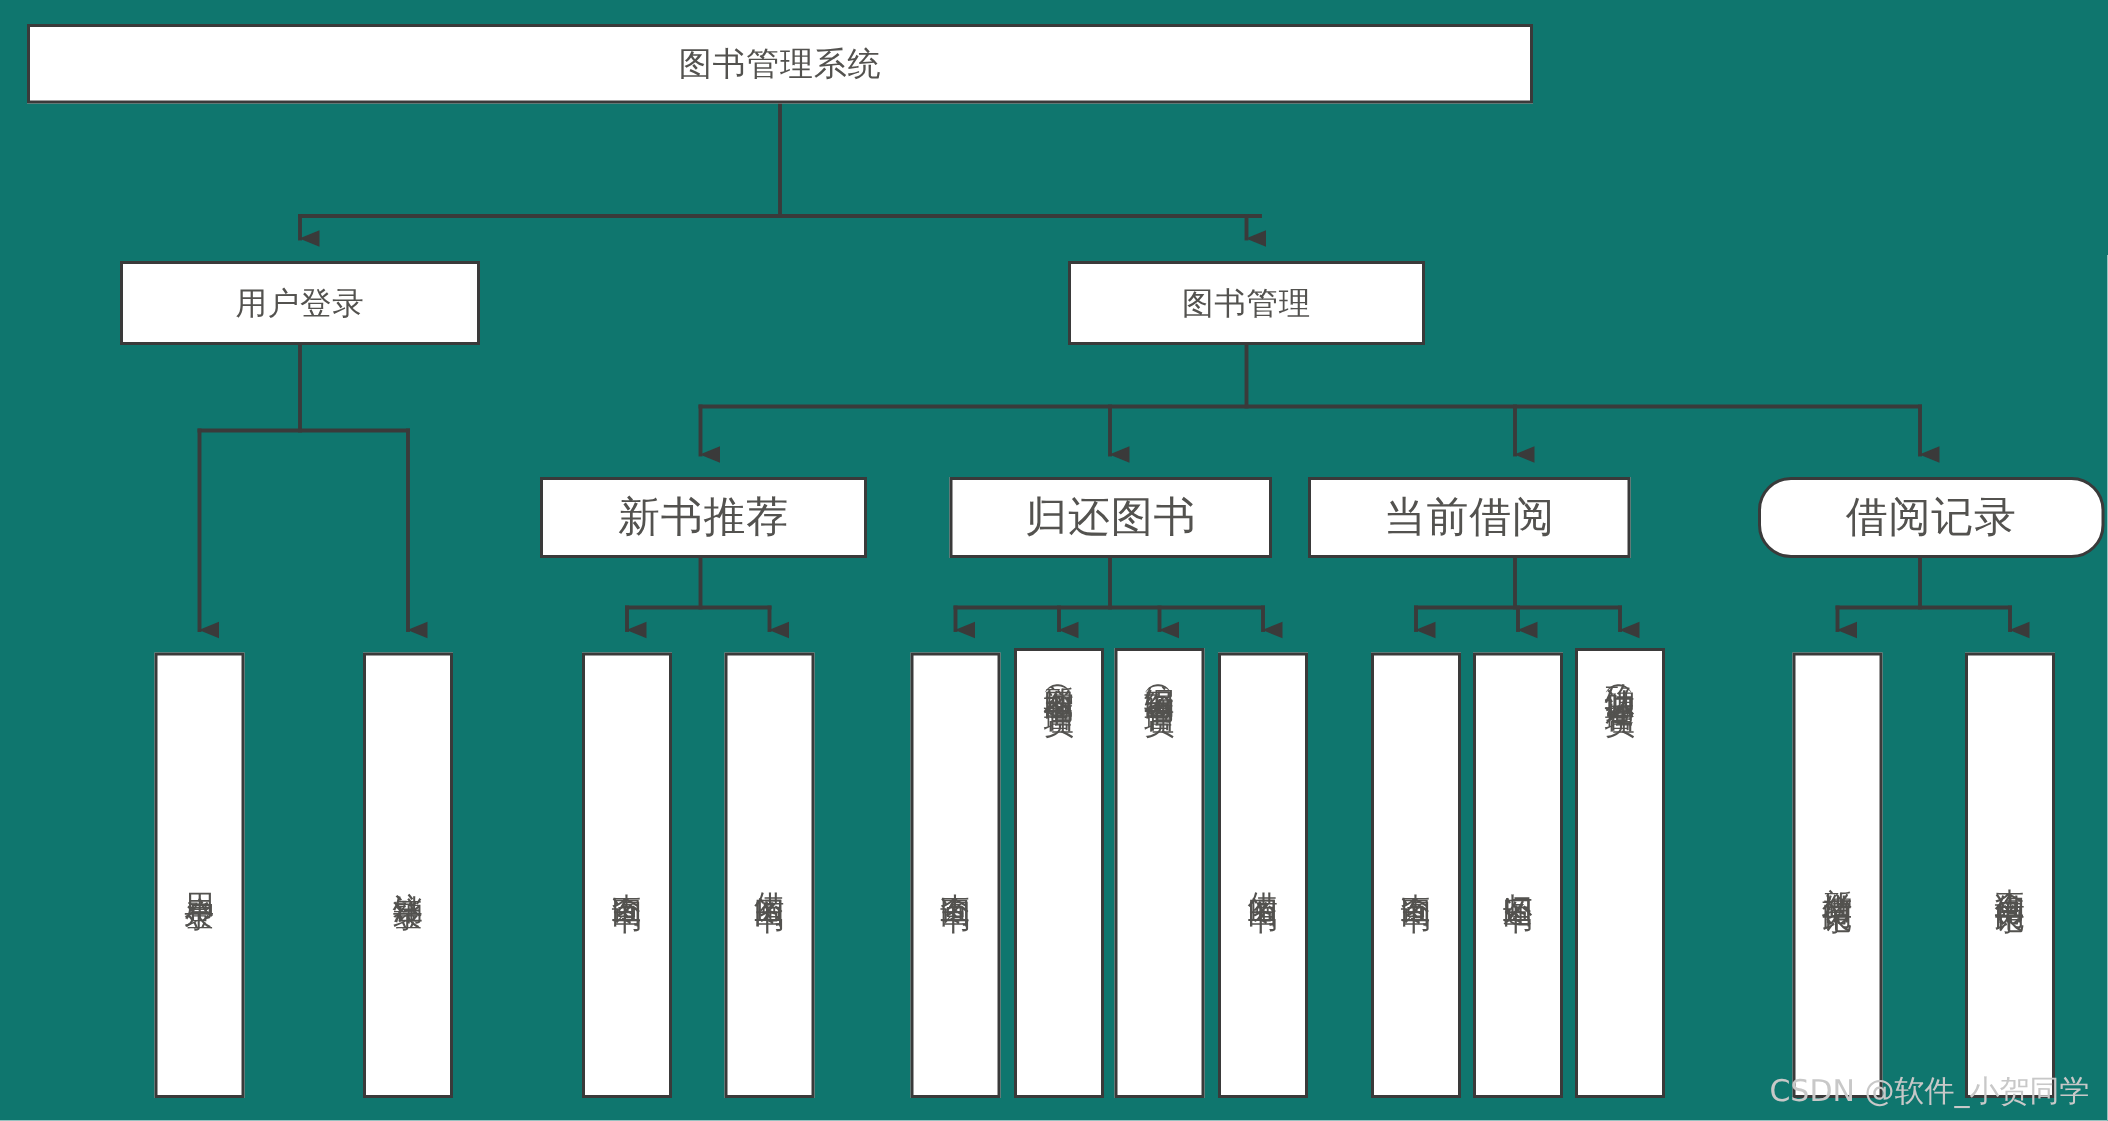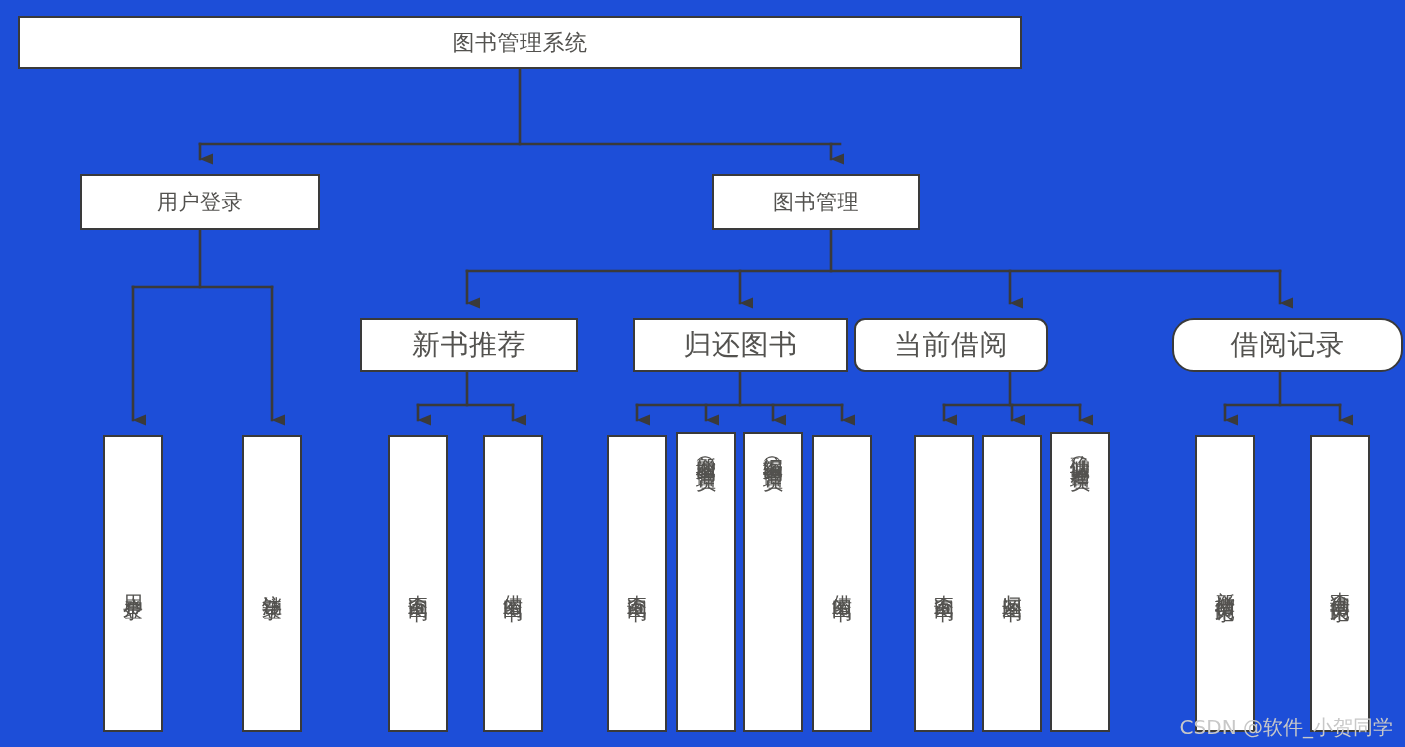--- a/index.html
+++ b/index.html
@@ -8,21 +8,21 @@
     padding: 0;
     background: #ffffff;
   }
   body {
     font-family: "DejaVu Sans", "Liberation Sans", sans-serif;
   }
   #canvas {
     position: relative;
     width: 1405px;
     height: 747px;
-    background: #1d4ed8;
+    background: #0f766e;
     overflow: hidden;
   }
   #edges {
     position: absolute;
     left: 0;
     top: 0;
     width: 1405px;
     height: 747px;
     pointer-events: none;
   }
@@ -53,30 +53,30 @@
   .node.root .node-label {
     font-size: 22px;
   }
   
   .node.l1 {
     height: 56px;
     top: 174px;
   }
   .node.l1 .node-label { font-size: 21px; }
   .node.l1-login  { left: 80px;  width: 240px; }
-  .node.l1-books  { left: 712px; width: 208px; }
+  .node.l1-books  { left: 712px; width: 238px; }
   
   .node.l2 {
     height: 54px;
     top: 318px;
   }
   .node.l2 .node-label { font-size: 28px; }
   .node.l2-a { left: 360px;  width: 218px; }
   .node.l2-b { left: 633px;  width: 215px; }
-  .node.l2-c { left: 854px;  width: 194px; border-radius: 11px; }
+  .node.l2-c { left: 872px;  width: 215px; }
   .node.l2-d { left: 1172px; width: 231px; border-radius: 22px; }
   
   .node.leaf {
     top: 435px;
     height: 297px;
     width: 60px;
     align-items: flex-start;
     padding-top: 6px;
   }
   .node.leaf .node-label {

